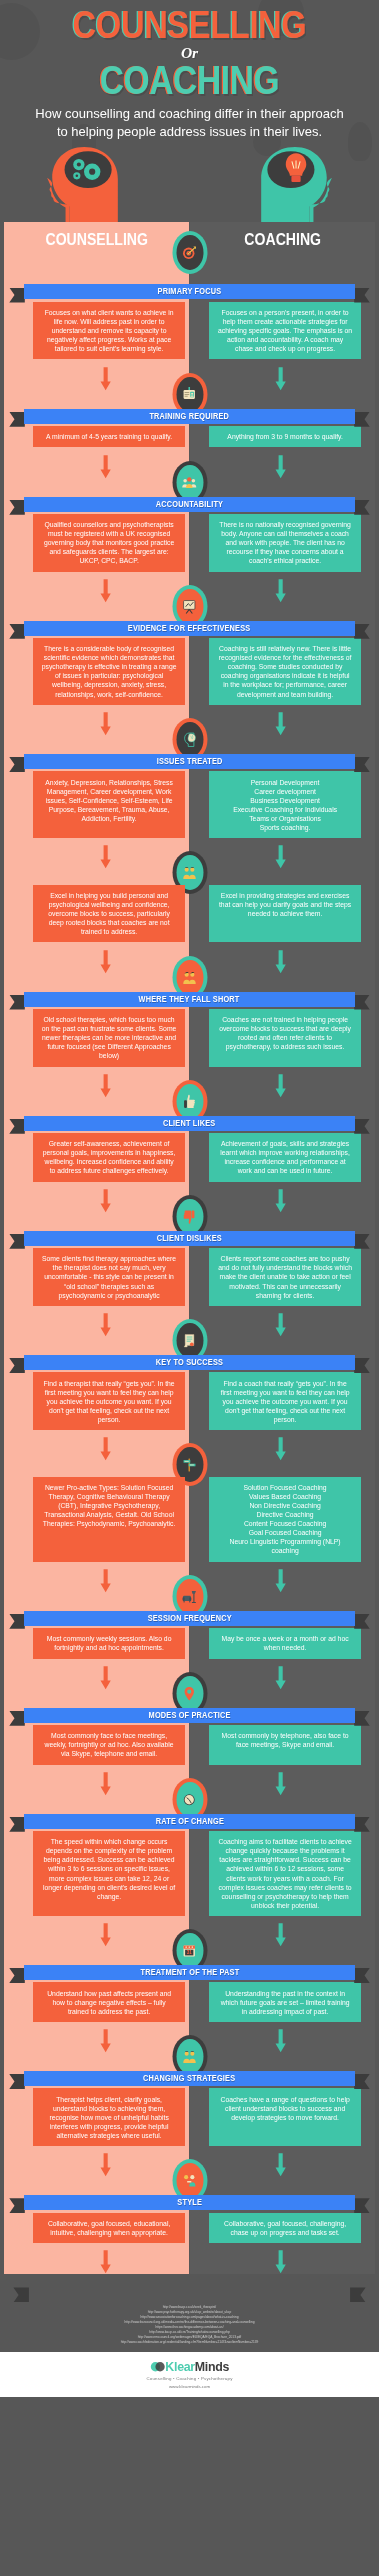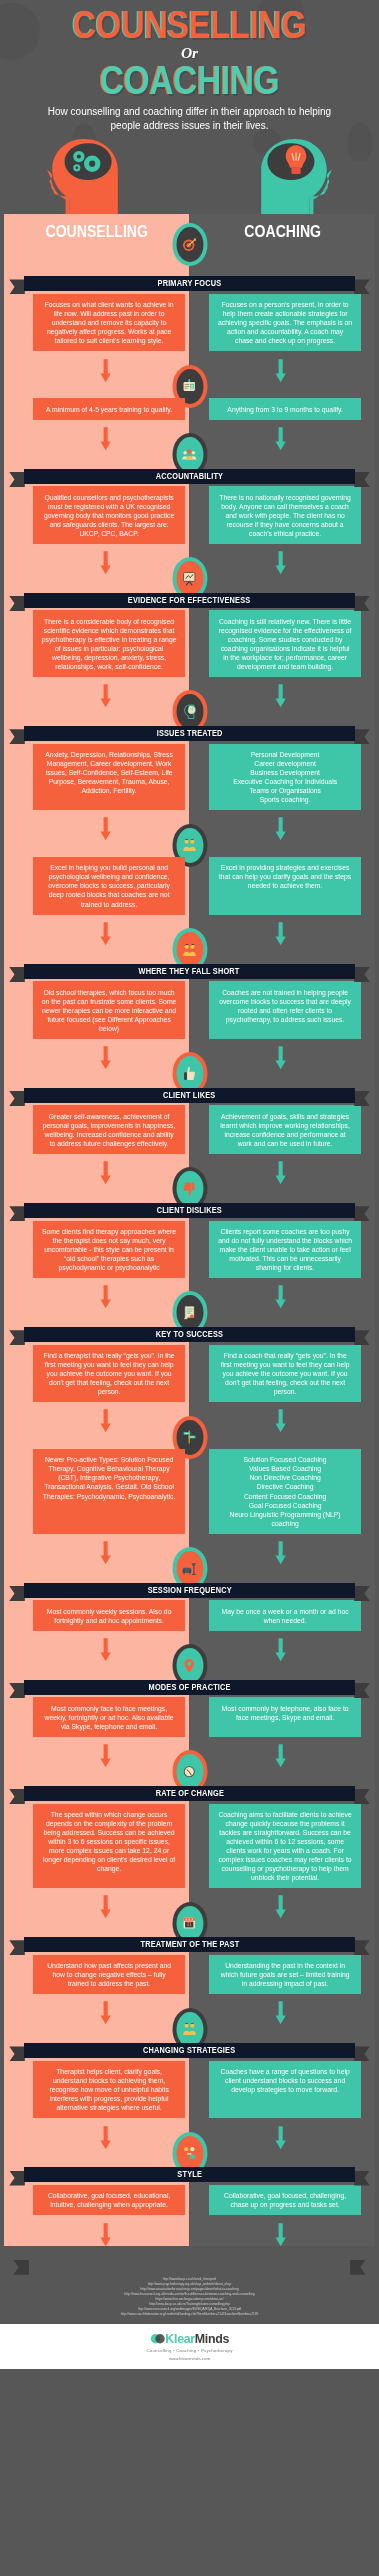--- a/index.html
+++ b/index.html
@@ -46,21 +46,21 @@
     font-family:"Liberation Serif", serif;
     font-style:italic;
     font-weight:bold;
     color:#fff;
     font-size:15.5px;
     margin:1px 0 0 0;
     text-shadow:1px 1px 0 rgba(0,0,0,.15);
   }
   .subtitle {
     color:#fff;
-    font-size:10px;
+    font-size:13px;
     line-height:1.35;
     text-align:center;
     margin:6.2px auto 0;
     width:309px;
     font-weight:500;
     position:relative; z-index:2;
   }
 
   
   .heads { position:relative; height:75px; margin-top:7.2px; z-index:2; }
@@ -93,21 +93,21 @@
     font-size:16px;
     letter-spacing:0px;
     transform:scaleX(.88);
   }
 
   
   .row { position:relative; z-index:2; }
   .ribbon-wrap { position:relative; height:20.6px; z-index:5; margin-top:-1px; }
   .ribbon {
     position:absolute; left:24px; right:24px; top:3.1px; height:15px;
-    background:#0f172a;
+    background:#3b82f6;
     display:flex; align-items:center; justify-content:center;
   }
   .ribbon-label {
     font-family:"Liberation Sans Narrow","Liberation Sans",sans-serif;
     font-weight:bold; color:#fff; font-size:8.2px;
     letter-spacing:0.2px; transform:scaleX(.9);
     text-shadow:0.5px 0.5px 0 rgba(0,0,0,.25);
     white-space:nowrap;
   }
   .ribbon-tail {
@@ -284,20 +284,27 @@
                   <rect x="17" y="9" width="7" height="11" rx="1" fill="#3FC5A8"></rect>
                   <circle cx="20.5" cy="13" r="2" fill="#F2E3BE"></circle>
                   <path d="M17.5 19 a3 3 0 0 1 6 0z" fill="#F2E3BE"></path>
                   <rect x="6" y="10" width="9" height="1.6" fill="#9c8f6d"></rect>
                   <rect x="6" y="13.5" width="9" height="1.6" fill="#9c8f6d"></rect>
                   <rect x="6" y="17" width="6" height="1.6" fill="#9c8f6d"></rect>
                 </svg>
               </div>
             </div>
           </div>
+          <div class="ribbon-wrap">
+            <div class="ribbon-tail l"></div>
+            <div class="ribbon-tail r"></div>
+            <div class="ribbon">
+              <span class="ribbon-label">TRAINING REQUIRED</span>
+            </div>
+          </div>
           <div class="cards">
             <div class="card left">A minimum of 4-5 years training to qualify.</div>
             <div class="card right">Anything from 3 to 9 months to qualify.</div>
           </div>
         </div>
         <div class="row">
           <div class="connector">
             <div class="arrow left">
               <svg width="11.3" height="24" viewBox="0 0 22 46">
                 <path d="M7 0 h8 v28 h6 L11 45 L1 28 h6 z" fill="#F4613C"></path>

